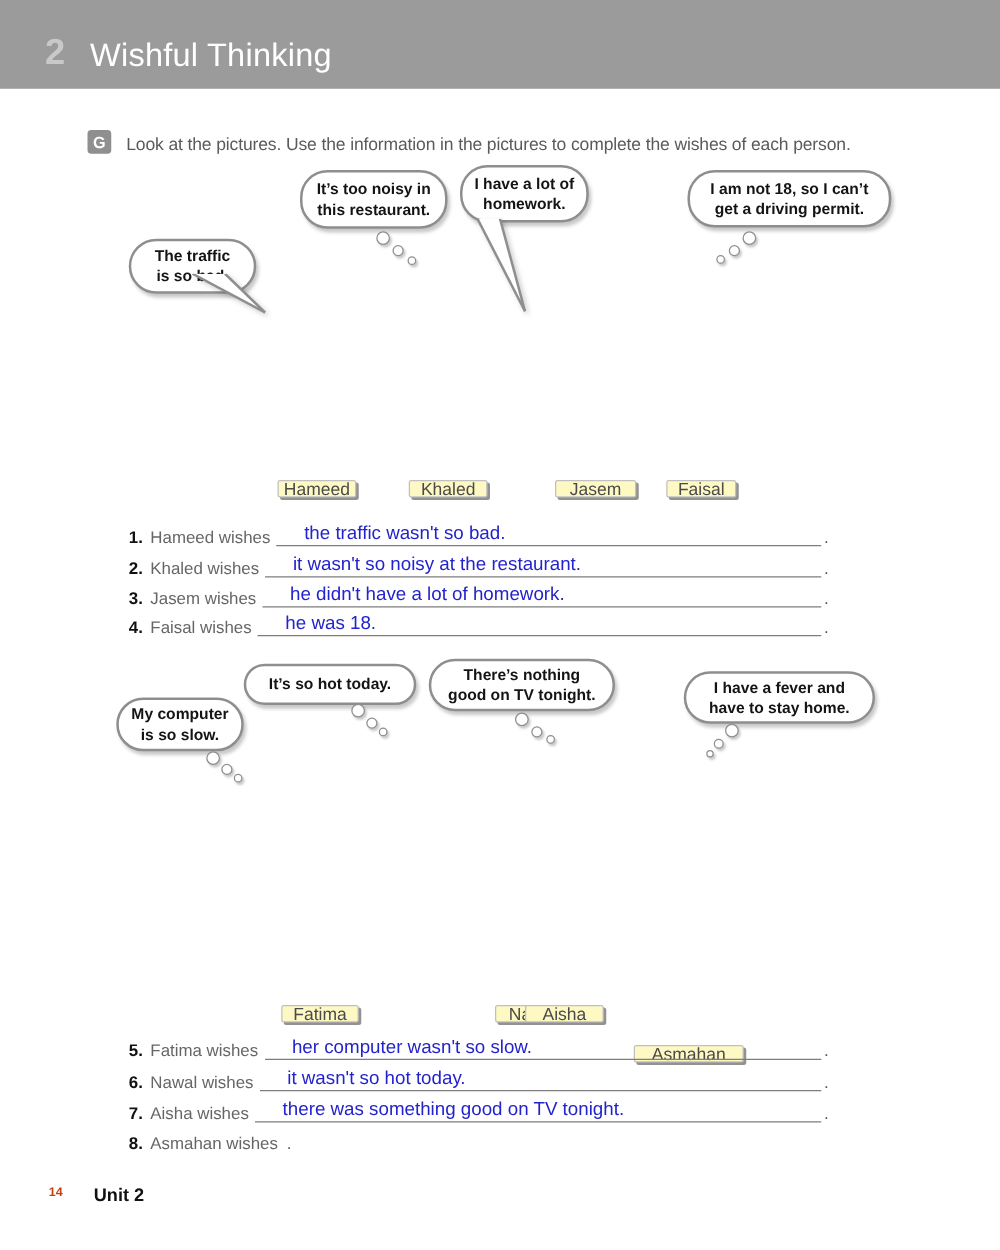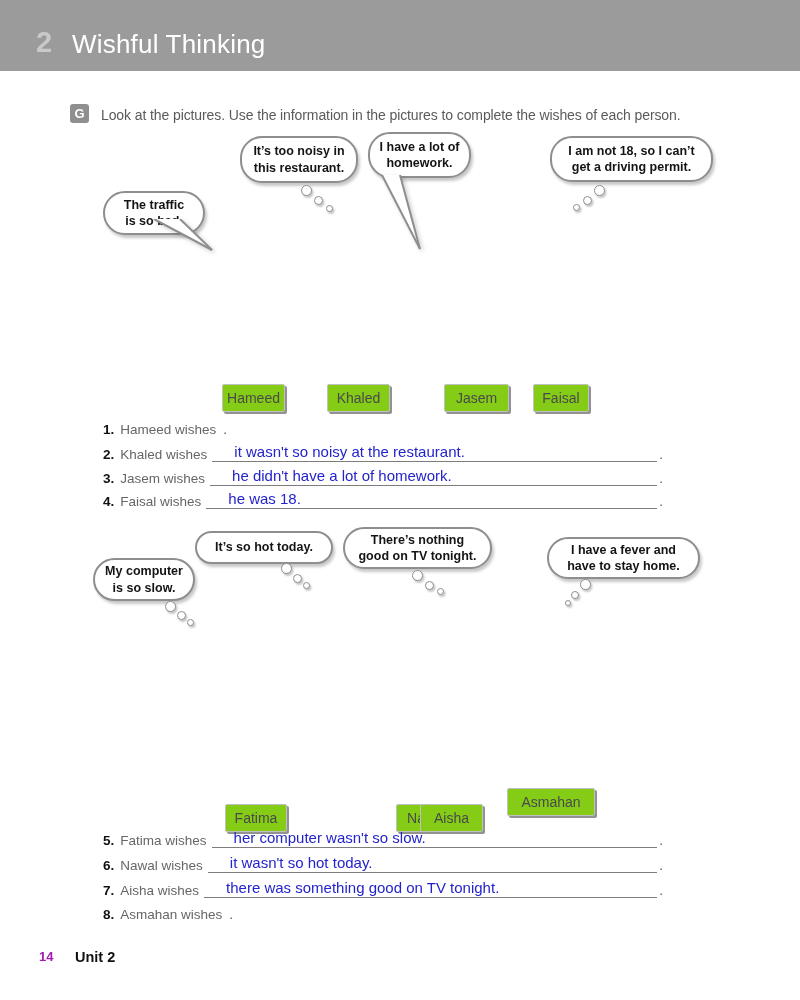--- a/index.html
+++ b/index.html
@@ -20,32 +20,32 @@
     display:flex;align-items:center;justify-content:center;text-align:center;
     font-weight:bold;font-size:12.5px;line-height:1.3;color:#141414;white-space:pre-line;
     box-shadow:2px 3px 3px rgba(0,0,0,.22);padding:2px 5px;box-sizing:border-box;
     font-family:"Liberation Sans",sans-serif;}
   .tail{position:absolute;filter:drop-shadow(2px 2px 2px rgba(0,0,0,.2));}
   .tail polygon{fill:#ffffff;}
   .tail line{stroke:#8e8e8e;stroke-width:2;}
   .dot{position:absolute;background:#fff;border:1.5px solid #8e8e8e;border-radius:50%;
     box-shadow:1.5px 2px 2px rgba(0,0,0,.22);box-sizing:border-box;}
   
-  .name-btn{position:absolute;height:28px;background:#84cc16;border:1px solid #c0c0c0;border-radius:2px;
+  .name-btn{position:absolute;height:14px;background:#fef9c3;border:1px solid #c0c0c0;border-radius:2px;
     box-shadow:2px 2px 0 #929292;color:#4a4a4a;font-size:14px;display:flex;align-items:center;justify-content:center;
     box-sizing:border-box;cursor:pointer;}
   
   .item-row{position:absolute;left:103px;width:560px;height:17px;display:flex;align-items:flex-end;font-size:13.5px;}
   .item-num{font-weight:bold;color:#111;margin-right:6px;white-space:nowrap;}
   .item-label{color:#666;margin-right:5px;white-space:nowrap;}
   .blank{position:relative;flex:1;height:100%;border-bottom:1.2px solid #7d7d7d;}
   .answer{position:absolute;left:22px;bottom:1px;color:#2323cd;font-size:15px;white-space:nowrap;}
   .end-dot{color:#555;margin-left:2px;}
   
-  .footer-page{position:absolute;left:39px;top:949px;font-size:13px;font-weight:bold;color:#a21caf;}
+  .footer-page{position:absolute;left:39px;top:949px;font-size:10px;font-weight:bold;color:#c2410c;}
   .footer-unit{position:absolute;left:75px;top:949px;font-size:14.5px;font-weight:bold;color:#111;}
 </style>
 </head>
 <body>
 
 <div class="header-bar"></div>
 <div class="unit-num">2</div>
 <div class="header-title">Wishful Thinking</div>
 
 <div class="g-badge">G</div>
@@ -80,20 +80,23 @@
 <div class="dot" style="left:573px;top:204px;width:7px;height:7px;"></div>
 
 <div class="name-btn" style="left:222px;top:384px;width:63px;">Hameed</div>
 <div class="name-btn" style="left:327px;top:384px;width:63px;">Khaled</div>
 <div class="name-btn" style="left:444px;top:384px;width:65px;">Jasem</div>
 <div class="name-btn" style="left:533px;top:384px;width:56px;">Faisal</div>
 
 <div class="item-row" style="top:420px;">
   <span class="item-num">1.</span>
   <span class="item-label">Hameed  wishes</span>
+  <span class="blank">
+    <span class="answer">the traffic wasn't so bad.</span>
+  </span>
   <span class="end-dot">.</span>
 </div>
 <div class="item-row" style="top:445px;">
   <span class="item-num">2.</span>
   <span class="item-label">Khaled  wishes</span>
   <span class="blank">
     <span class="answer">it wasn't so noisy at the restaurant.</span>
   </span>
   <span class="end-dot">.</span>
 </div>
@@ -133,21 +136,21 @@
 
 <div class="bubble" style="left:547px;top:537px;width:153px;height:42px;">I have a fever and
 have to stay home.</div>
 <div class="dot" style="left:580px;top:579px;width:11px;height:11px;"></div>
 <div class="dot" style="left:571px;top:591px;width:8px;height:8px;"></div>
 <div class="dot" style="left:565px;top:600px;width:6px;height:6px;"></div>
 
 <div class="name-btn" style="left:225px;top:804px;width:62px;">Fatima</div>
 <div class="name-btn" style="left:352px;top:804px;width:61px;margin-left:44px;">Nawal</div>
 <div class="name-btn" style="left:420px;top:804px;width:63px;">Aisha</div>
-<div class="name-btn" style="left:507px;top:788px;width:88px;">Asmahan</div>
+<div class="name-btn" style="left:507px;top:836px;width:88px;">Asmahan</div>
 
 <div class="item-row" style="top:831px;">
   <span class="item-num">5.</span>
   <span class="item-label">Fatima wishes</span>
   <span class="blank">
     <span class="answer">her computer wasn't so slow.</span>
   </span>
   <span class="end-dot">.</span>
 </div>
 <div class="item-row" style="top:856px;">

